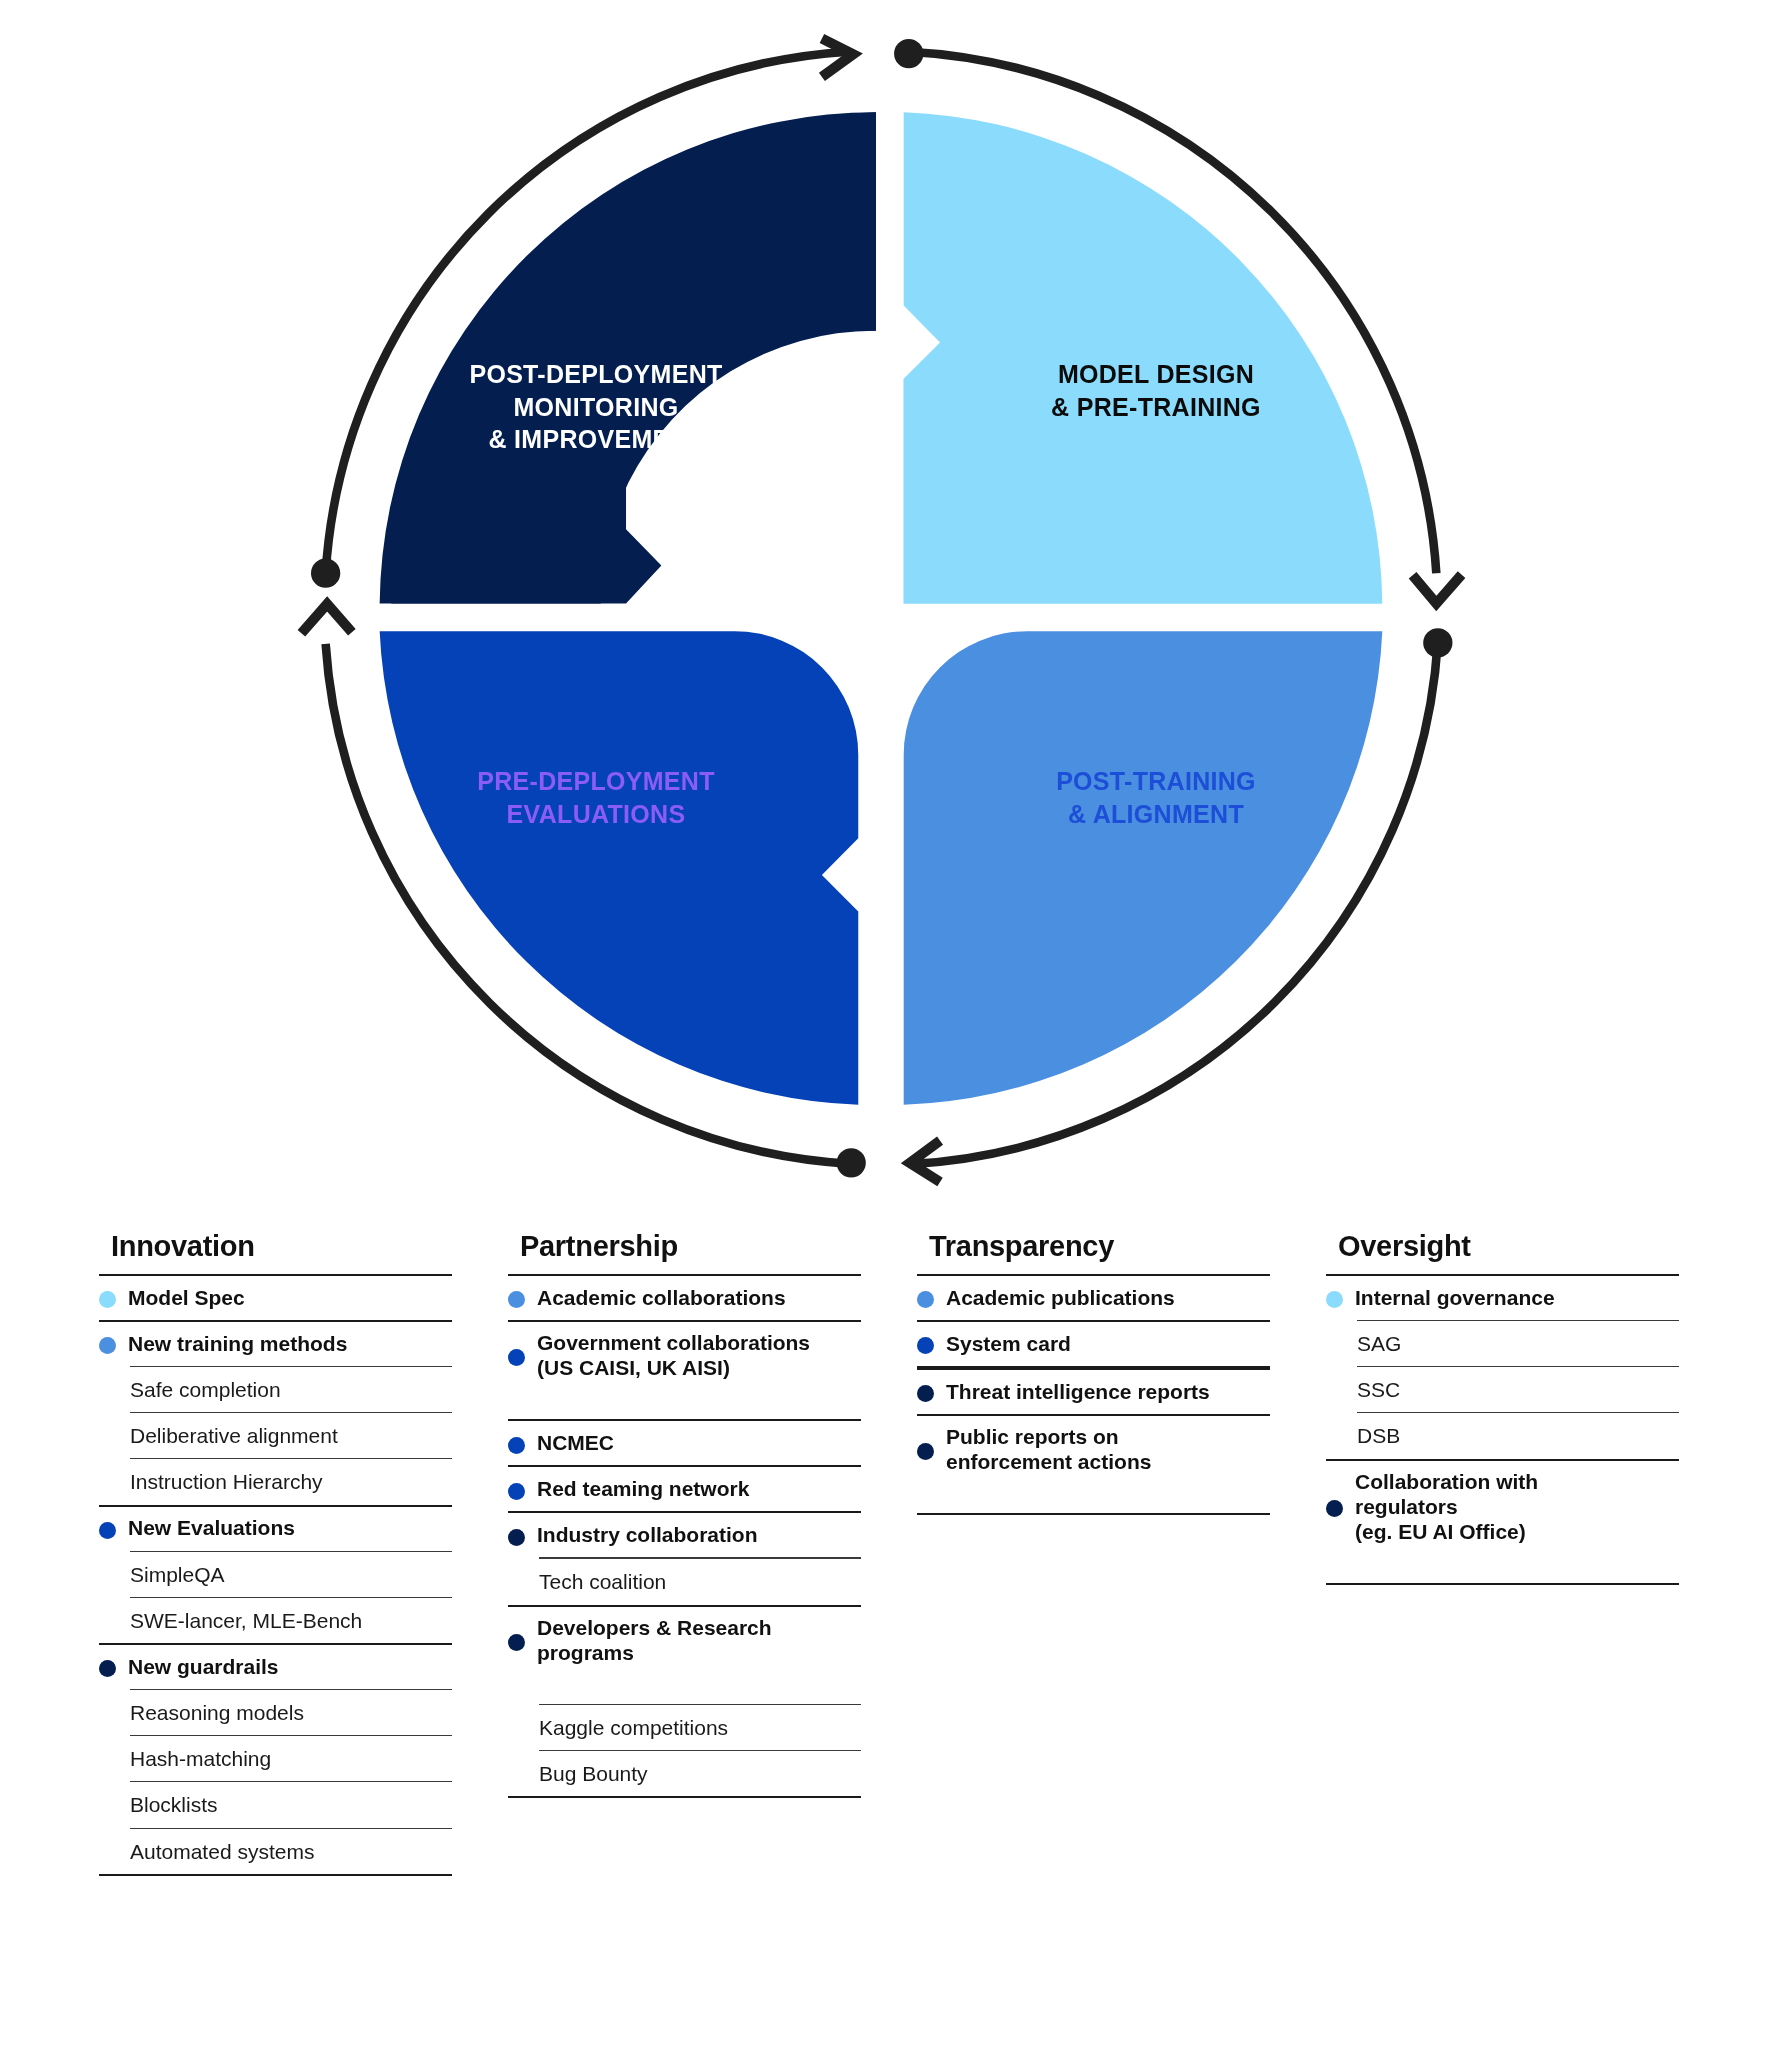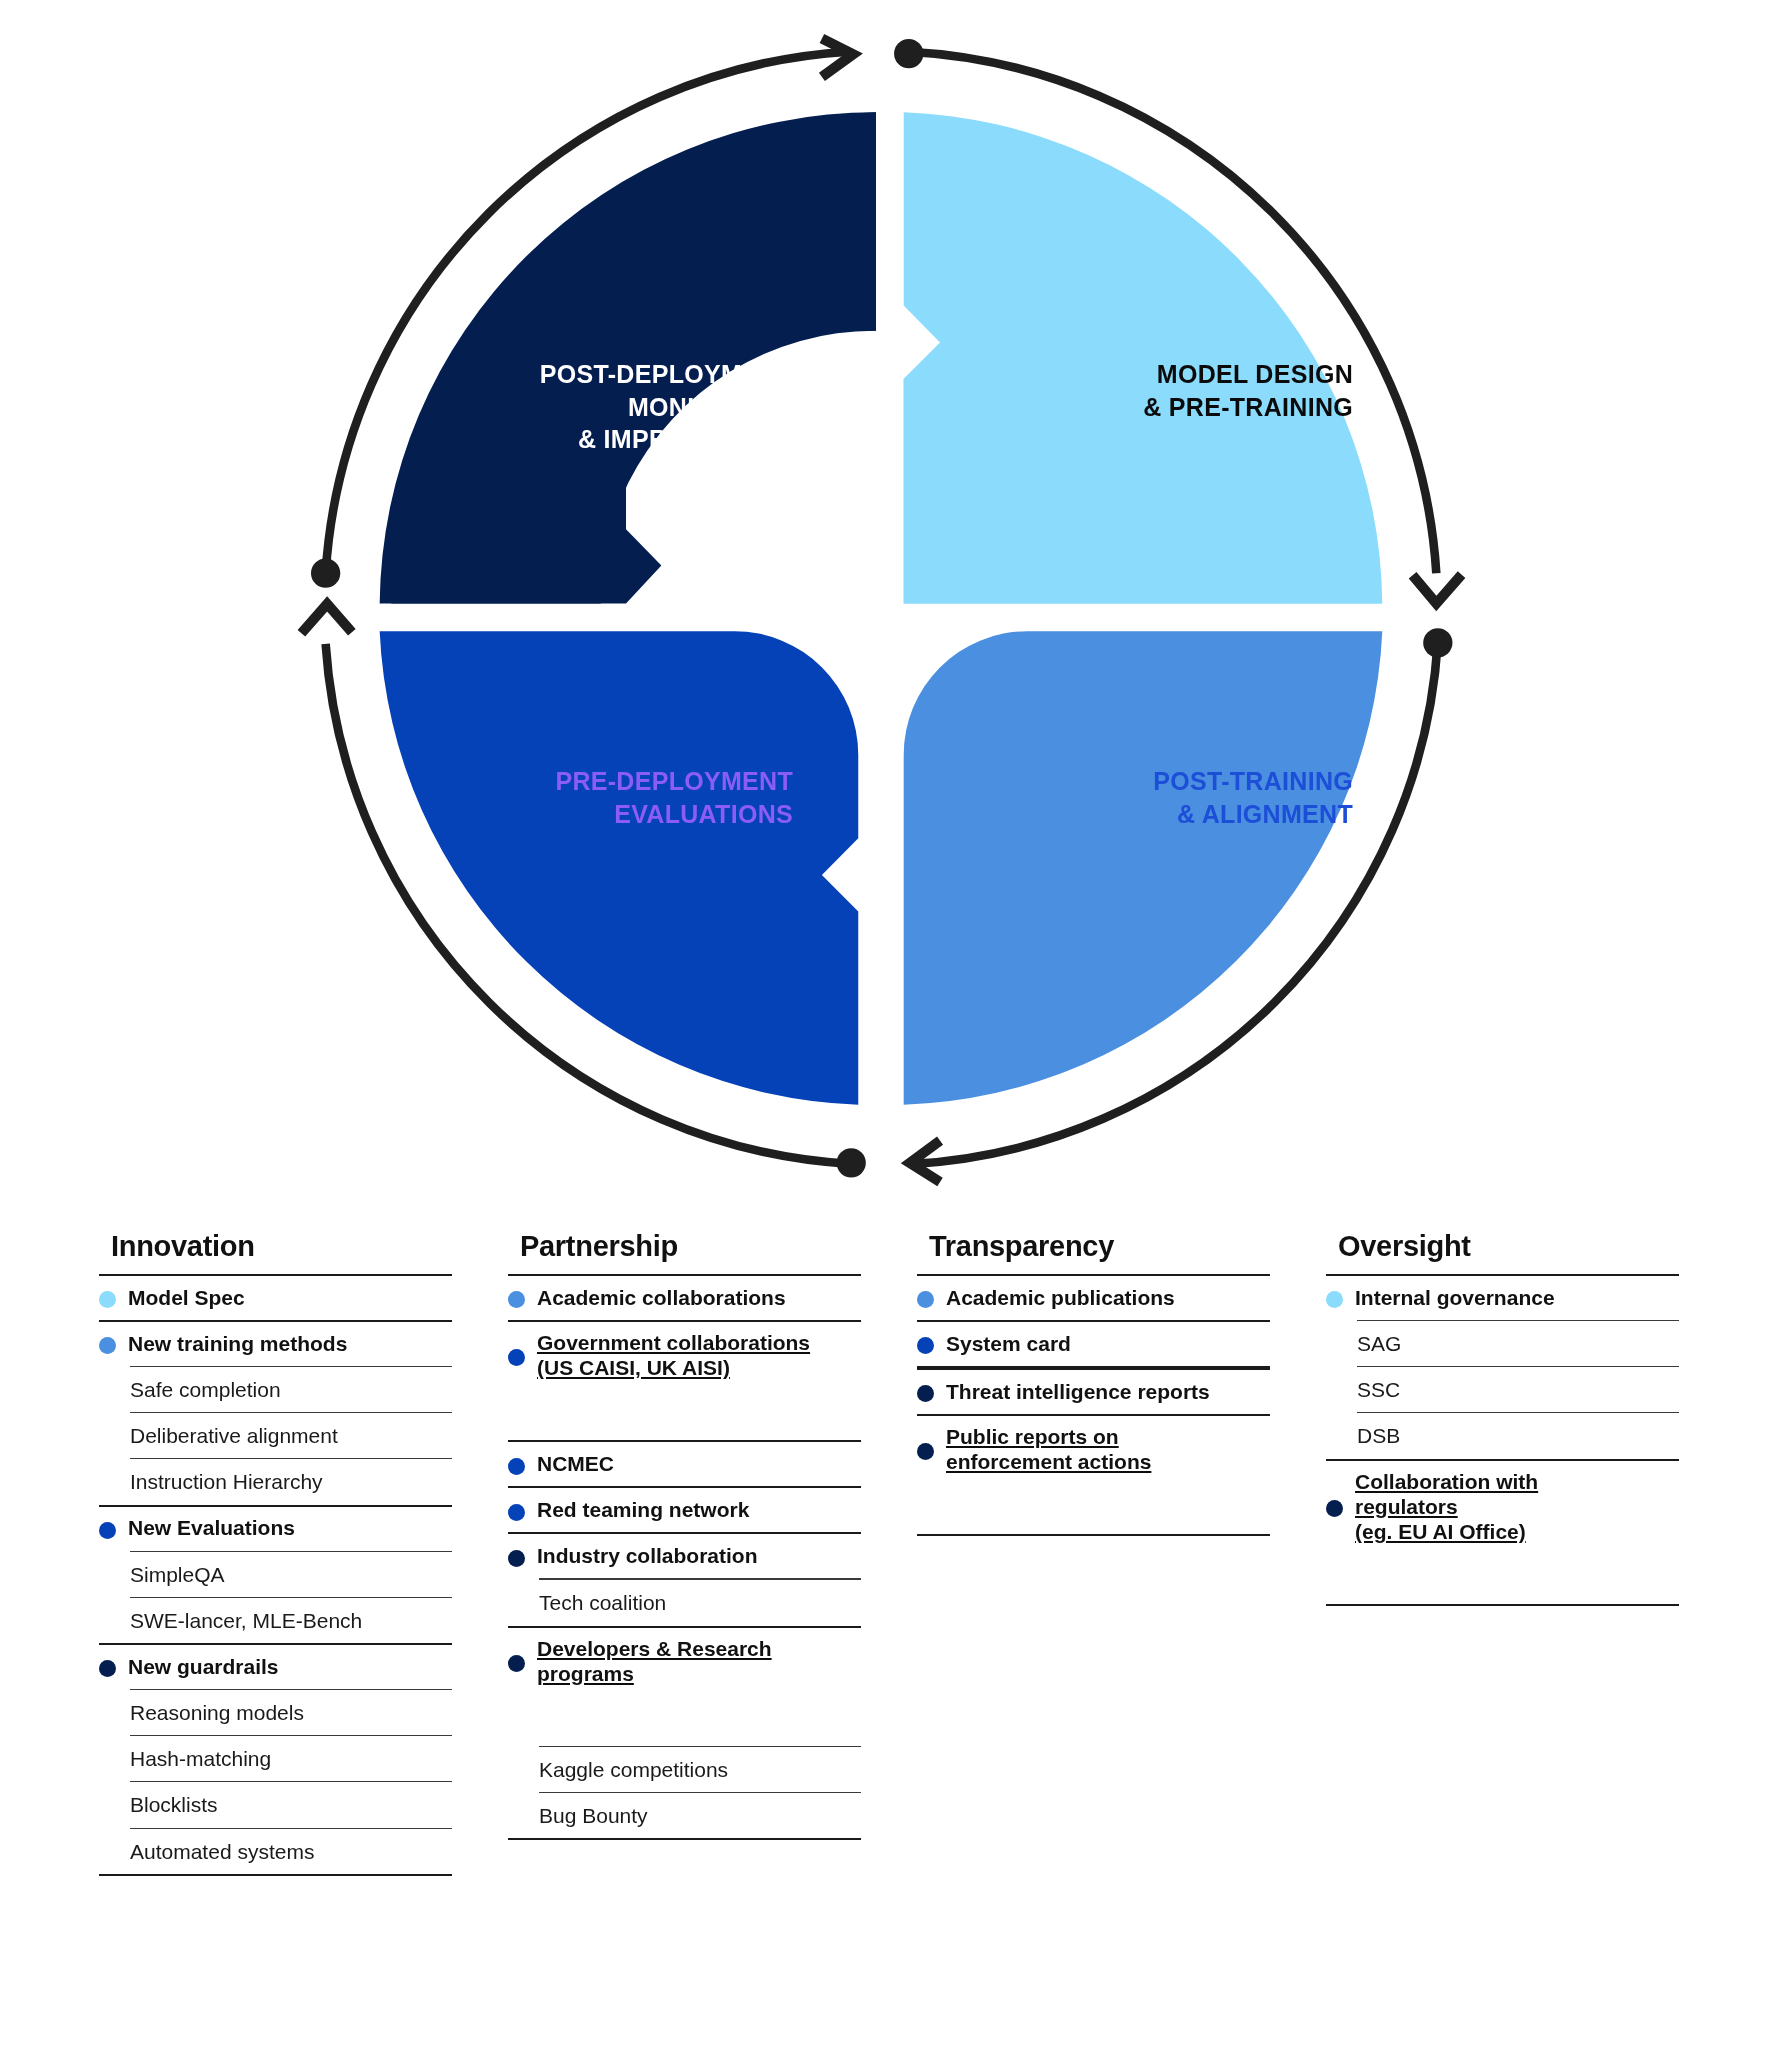--- a/index.html
+++ b/index.html
@@ -12,21 +12,21 @@
   }
 
   
   #cycle-diagram{
     position:absolute;left:0;top:0;width:1767px;height:1212px;
   }
   #cycle-svg{position:absolute;left:0;top:0;width:1767px;height:1212px;}
 
   .quad-label{
     position:absolute;
-    text-align:right;
+    text-align:center;
     font-weight:700;
     font-size:25px;
     line-height:1.30;
     letter-spacing:0.3px;
     white-space:pre-line;
     text-transform:uppercase;
   }
   #quad-label-post-deployment{ left:399px; top:358px; width:394px; color:#FFFFFF;}
   #quad-label-model-design{    left:959px;top:358px; width:394px; color:#0B0B0B;}
   #quad-label-pre-deployment{  left:399px; top:765px;width:394px; color:#8b5cf6;}
@@ -69,21 +69,21 @@
     font-size:21px;font-weight:700;line-height:1.20;
     white-space:pre-line;color:#111111;
   }
   .item-sub{
     padding:10px 0 10px 31px;
   }
   .item-sub .label{
     font-size:21px;font-weight:400;line-height:1.20;
     white-space:pre-line;color:#1A1A1A;margin-top:20px;
   }
-  .pad-after{ padding-bottom:60px;text-decoration:underline; }
+  .pad-after{ padding-bottom:39px; }
 </style>
 </head>
 <body>
 
 <div id="cycle-diagram">
 
   <svg id="cycle-svg" viewBox="0 0 3500 2400" xmlns="http://www.w3.org/2000/svg">
     <defs>
 
       <clipPath id="clipTL">

